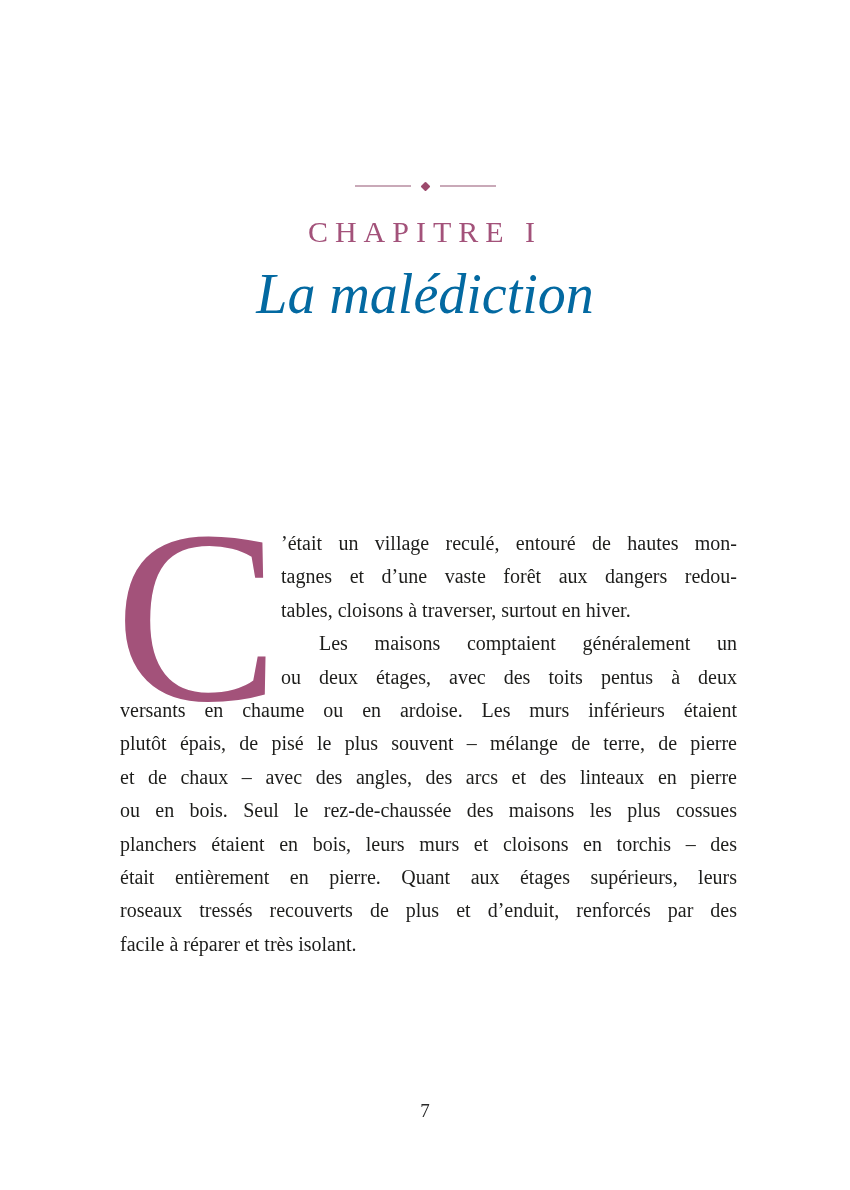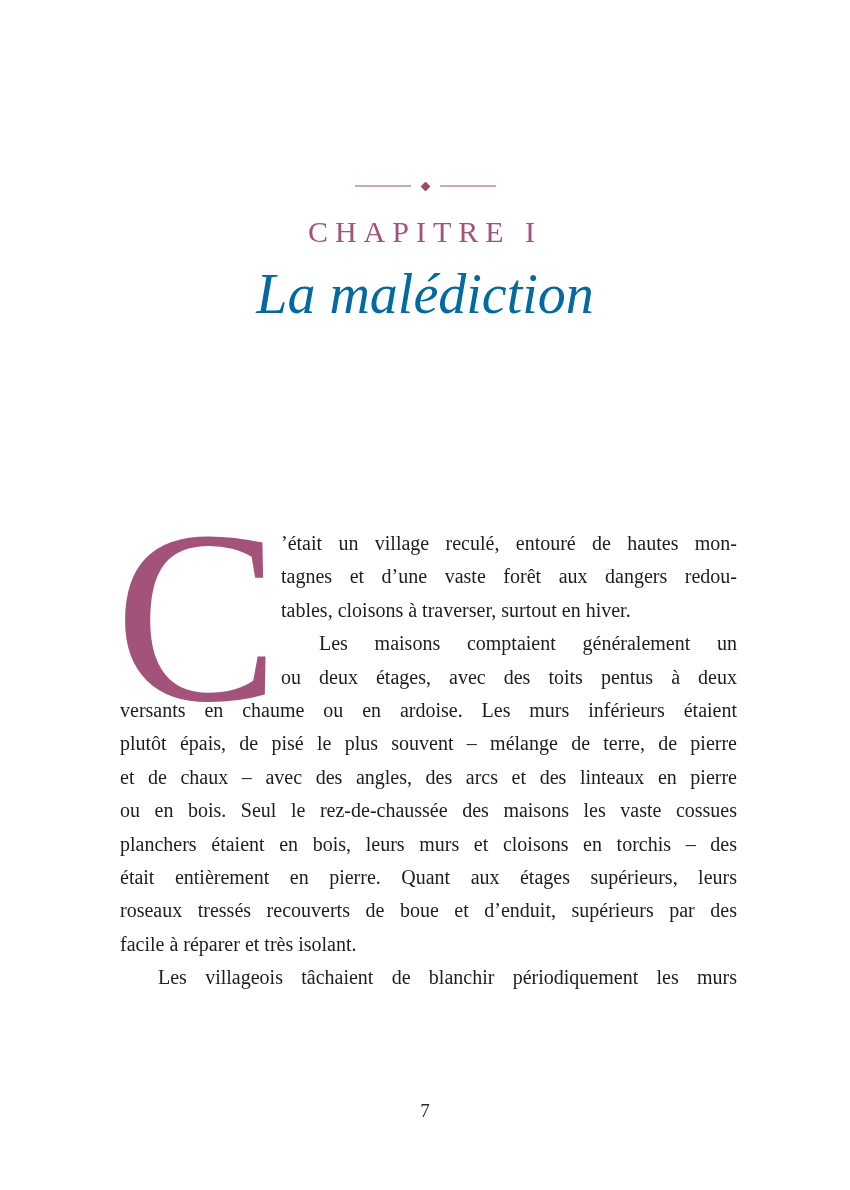--- a/index.html
+++ b/index.html
@@ -127,23 +127,22 @@
     <div class="dropcap-spacer"></div>
 
     <div class="line">’était un village reculé, entouré de hautes mon-</div>
     <div class="line">tagnes et d’une vaste forêt aux dangers redou-</div>
     <div class="line lastline">tables, cloisons à traverser, surtout en hiver.</div>
     <div class="line indent">Les maisons comptaient généralement un</div>
     <div class="line">ou deux étages, avec des toits pentus à deux</div>
     <div class="line">versants en chaume ou en ardoise. Les murs inférieurs étaient</div>
     <div class="line">plutôt épais, de pisé le plus souvent – mélange de terre, de pierre</div>
     <div class="line">et de chaux – avec des angles, des arcs et des linteaux en pierre</div>
-    <div class="line">ou en bois. Seul le rez-de-chaussée des maisons les vaste cossues</div>
+    <div class="line">ou en bois. Seul le rez-de-chaussée des maisons les plus cossues</div>
     <div class="line">planchers étaient en bois, leurs murs et cloisons en torchis – des</div>
     <div class="line">était entièrement en pierre. Quant aux étages supérieurs, leurs</div>
-    <div class="line">roseaux tressés recouverts de boue et d’enduit, supérieurs par des</div>
+    <div class="line">roseaux tressés recouverts de plus et d’enduit, renforcés par des</div>
     <div class="line lastline">facile à réparer et très isolant.</div>
-    <div class="line indent">Les villageois tâchaient de blanchir périodiquement les murs</div>
   </div>
 
   <div class="page-number">7</div>
 
 </div>
 
 </body></html>

